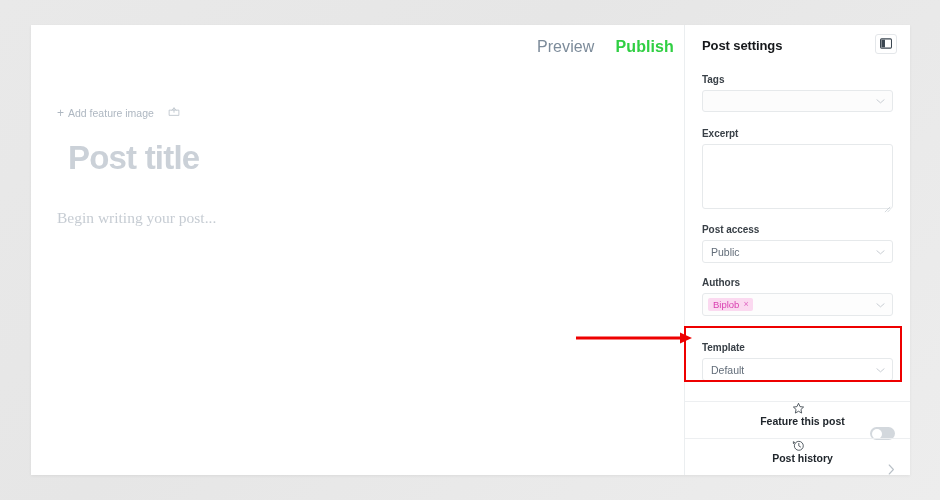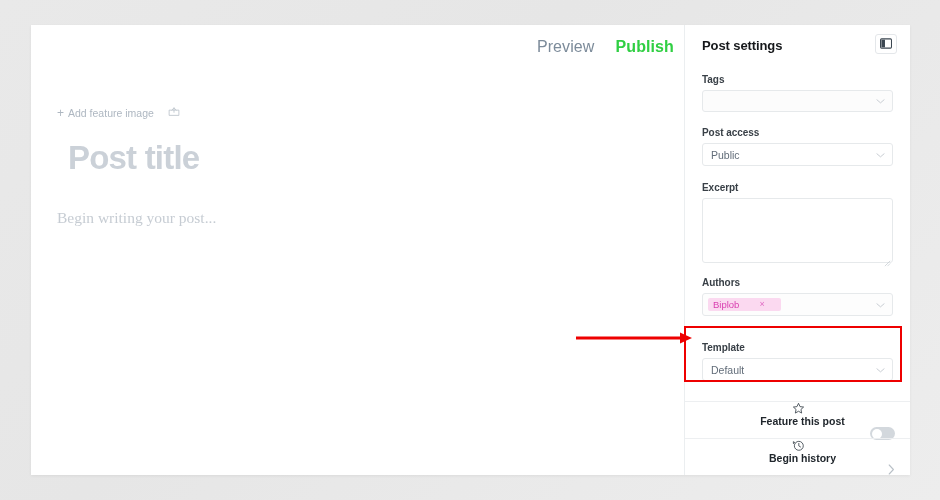--- a/index.html
+++ b/index.html
@@ -174,26 +174,26 @@
     margin-top: -10px;
     pointer-events: none;
   }
 
   #authors-field { margin-top: 14px; }
   #authors-select {
     padding: 0 18px 0 5px;
     background: #fdfdfd;
   }
   #author-chip {
-    display: inline-flex; align-items: center; gap: 20px;
+    display: inline-flex; align-items: center; gap: 4px;
     background: #fbd9f0;
     color: #d93fb0;
     border-radius: 2px;
     font-size: 9.5px;
-    padding: 2px 16px 2px 5px;
+    padding: 2px 4px 2px 5px;
     line-height: 1;
   }
   #author-chip-remove {
     font-size: 9px;
     color: #e06cc4;
     cursor: pointer;
   }
 
   
   #template-field {
@@ -304,42 +304,42 @@
       <div class="select-box" id="tags-select">
         <span></span>
         <span class="chevron">
           <svg width="9" height="6" viewBox="0 0 10 6">
             <path d="M1 1.2 L5 4.6 L9 1.2" fill="none" stroke="#c7ccd2" stroke-width="1.1" stroke-linecap="round" stroke-linejoin="round"></path>
           </svg>
         </span>
       </div>
     </div>
 
-    <div class="field-group" id="post-access-field">
-      <span class="field-label">Post access</span>
-      <div class="select-box tall" id="post-access-select">
-        <span>Public</span>
-        <span class="chevron">
-          <svg width="9" height="6" viewBox="0 0 10 6">
-            <path d="M1 1.2 L5 4.6 L9 1.2" fill="none" stroke="#c7ccd2" stroke-width="1.1" stroke-linecap="round" stroke-linejoin="round"></path>
-          </svg>
-        </span>
-      </div>
-    </div>
-
     <div class="field-group" id="excerpt-field">
       <span class="field-label">Excerpt</span>
       <textarea id="excerpt-textarea" placeholder="" style=""></textarea>
       <span id="excerpt-resize-grip">
         <svg width="7" height="7" viewBox="0 0 8 8">
           <path d="M7 1 L1 7 M7 4 L4 7" stroke="#c2c8ce" stroke-width="0.8" fill="none"></path>
         </svg>
       </span>
     </div>
 
+    <div class="field-group" id="post-access-field">
+      <span class="field-label">Post access</span>
+      <div class="select-box tall" id="post-access-select">
+        <span>Public</span>
+        <span class="chevron">
+          <svg width="9" height="6" viewBox="0 0 10 6">
+            <path d="M1 1.2 L5 4.6 L9 1.2" fill="none" stroke="#c7ccd2" stroke-width="1.1" stroke-linecap="round" stroke-linejoin="round"></path>
+          </svg>
+        </span>
+      </div>
+    </div>
+
     <div class="field-group" id="authors-field">
       <span class="field-label">Authors</span>
       <div class="select-box tall" id="authors-select">
         <span id="author-chip">
           <span>Biplob</span>
           <span id="author-chip-remove">×</span>
         </span>
         <span class="chevron">
           <svg width="9" height="6" viewBox="0 0 10 6">
             <path d="M1 1.2 L5 4.6 L9 1.2" fill="none" stroke="#c7ccd2" stroke-width="1.1" stroke-linecap="round" stroke-linejoin="round"></path>
@@ -375,21 +375,21 @@
       </div>
 
       <div class="settings-row">
         <span class="row-icon">
           <svg width="13" height="13" viewBox="0 0 16 16">
             <circle cx="8.4" cy="8.4" r="5.5" fill="none" stroke="#434c54" stroke-width="1.1"></circle>
             <path d="M8.4 5.4 V8.5 L10.5 9.8" fill="none" stroke="#434c54" stroke-width="1.1" stroke-linecap="round" stroke-linejoin="round"></path>
             <path d="M3.5 4.4 L1.6 3.3 L1.8 5.6" fill="none" stroke="#434c54" stroke-width="1.1" stroke-linecap="round" stroke-linejoin="round"></path>
           </svg>
         </span>
-        <span class="row-label">Begin history</span>
+        <span class="row-label">Post history</span>
         <span class="row-right">
           <svg width="7" height="11" viewBox="0 0 7 11">
             <path d="M1.2 1 L5.4 5.5 L1.2 10" fill="none" stroke="#b9c0c7" stroke-width="1.1" stroke-linecap="round" stroke-linejoin="round"></path>
           </svg>
         </span>
       </div>
 
     </div>
   </div>
 </div>

